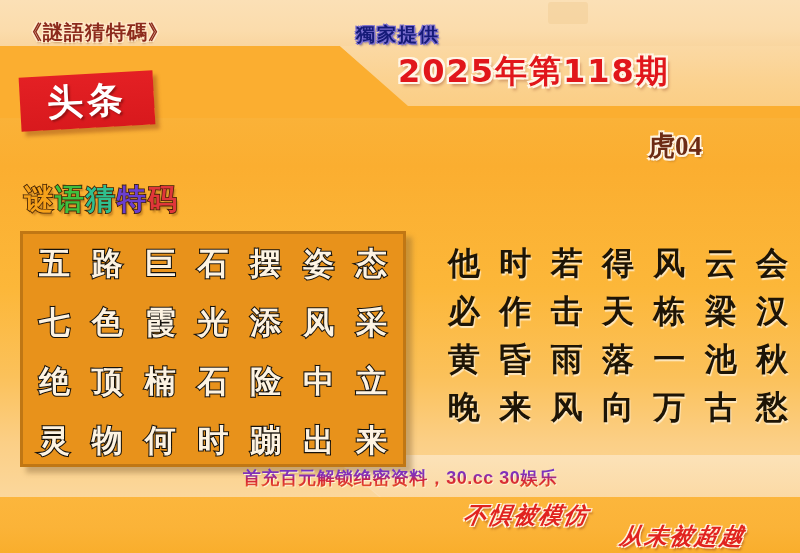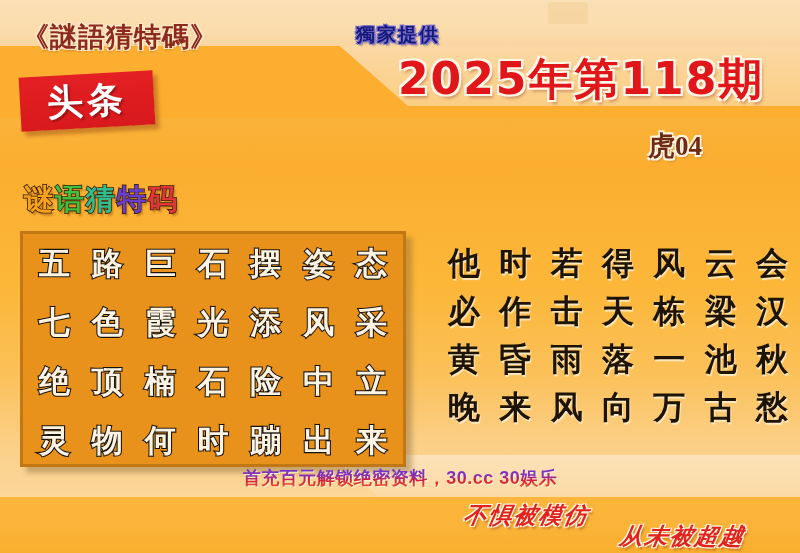--- a/index.html
+++ b/index.html
@@ -49,41 +49,41 @@
     clip-path:polygon(0 0, 474px 0, 474px 56px, 68px 56px);
   }
   .faint-mark{
     position:absolute; left:548px; top:2px; width:40px; height:22px;
     background:#f3cd97; opacity:.55; border-radius:3px;
   }
 
   
   .trad-title{
     position:absolute; left:22px; top:19px;
-    font-size:27px; font-weight:bold; letter-spacing:1px;
+    font-size:20px; font-weight:bold; letter-spacing:1px;
     color:#8c2a1c;
     text-shadow:
       -1.4px -1.4px 0 #ffe9c9, 1.4px -1.4px 0 #ffe9c9,
       -1.4px  1.4px 0 #ffe9c9, 1.4px  1.4px 0 #ffe9c9,
       0 2px 2px rgba(120,60,20,.35);
     white-space:nowrap;
   }
   .exclusive{
     position:absolute; left:356px; top:22px;
     font-size:19px; font-weight:bold; letter-spacing:2px;
     color:#151a78;
     text-shadow:
       -1.3px -1.3px 0 #7b6fd0, 1.3px -1.3px 0 #7b6fd0,
       -1.3px  1.3px 0 #7b6fd0, 1.3px  1.3px 0 #7b6fd0,
       2px 2px 2px rgba(40,30,90,.45);
     white-space:nowrap;
   }
   .issue{
     position:absolute; left:398px; top:50px;
-    font-size:44px; font-weight:bold; letter-spacing:2px;
+    font-size:32px; font-weight:bold; letter-spacing:2px;
     color:#e1161b;
     font-family:"DejaVu Sans","Liberation Sans",sans-serif;
     text-shadow:
       -2.2px -2.2px 0 #fff6e6, 2.2px -2.2px 0 #fff6e6,
       -2.2px  2.2px 0 #fff6e6, 2.2px  2.2px 0 #fff6e6,
       0 0 2px #fff6e6, 3px 4px 3px rgba(130,40,20,.35);
     white-space:nowrap;
   }
   .zodiac{
     position:absolute; left:648px; top:128px;

